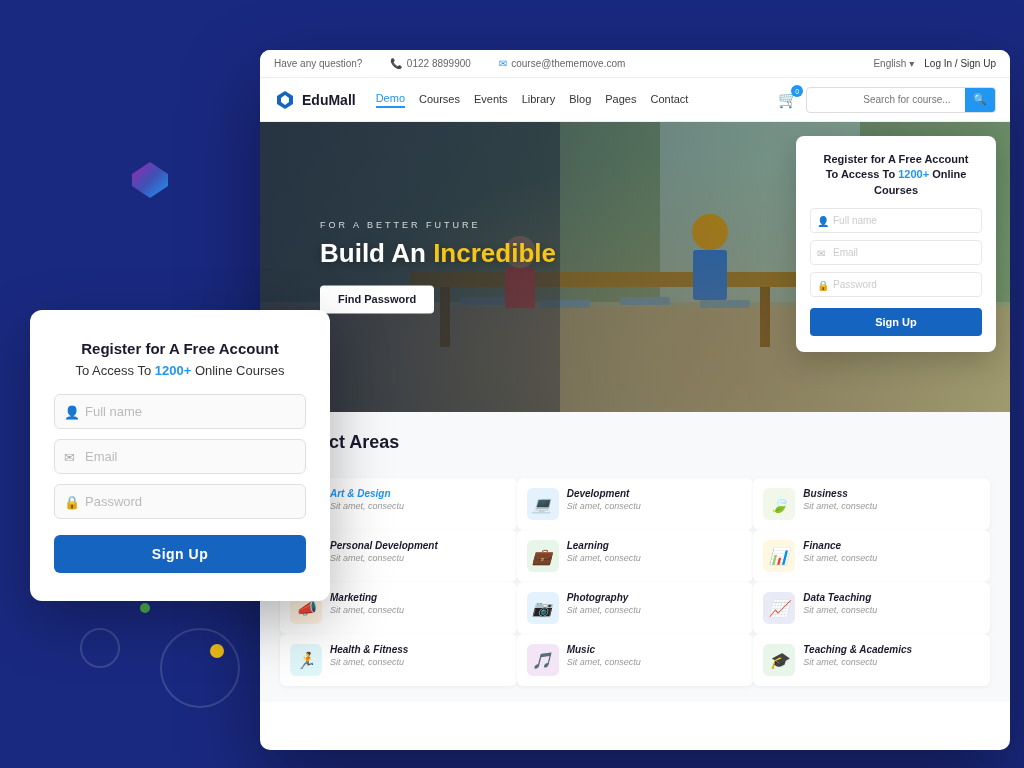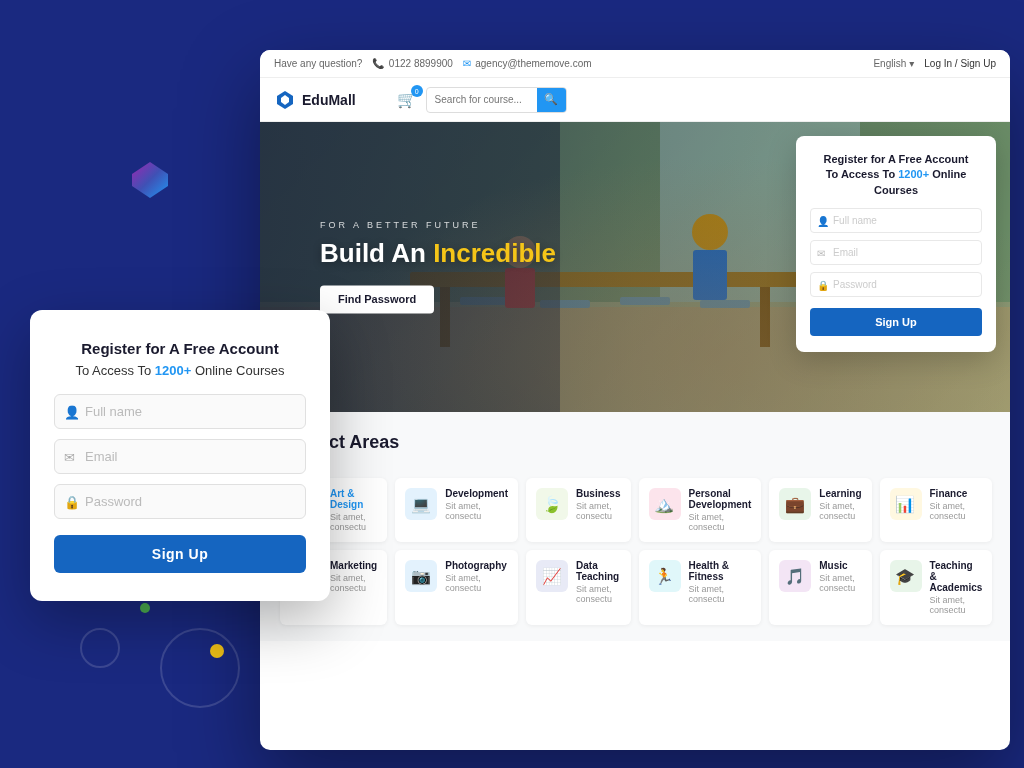--- a/index.html
+++ b/index.html
@@ -149,21 +149,21 @@
       background: #fff;
       height: 28px;
       display: flex;
       align-items: center;
       justify-content: space-between;
       padding: 0 14px;
       border-bottom: 1px solid #eee;
       font-size: 10px;
       color: #666;
     }
-    .topbar-left { display: flex; align-items: flex-end; gap: 10px; }
+    .topbar-left { display: flex; align-items: flex-end; gap: 28px; }
     .topbar-left span { display: flex; align-items: center; gap: 4px; }
     .topbar-left .icon-phone { color: #2196f3; }
     .topbar-left .icon-email { color: #2196f3; }
     .topbar-right { display: flex; align-items: flex-start; gap: 10px; }
     .topbar-right .lang { display: flex; align-items: center; gap: 3px; }
     .topbar-right .login { color: #333; font-weight: 500; }
 
     
     .navbar {
       background: #fff;
@@ -174,21 +174,21 @@
       gap: 18px;
       border-bottom: 1px solid #eee;
     }
     .navbar-logo {
       display: flex;
       align-items: center;
       gap: 6px;
       font-size: 14px;
       font-weight: 700;
       color: #1a1a2e;
-      margin-right: 24px;
+      margin-right: 2px;
     }
     .navbar-logo .logo-icon {
       width: 22px;
       height: 22px;
     }
     .nav-links { display: flex; align-items: center; gap: 14px; flex: 1; }
     .nav-link {
       font-size: 11px;
       color: #333;
       cursor: pointer;
@@ -223,20 +223,21 @@
       overflow: hidden;
       height: 26px;
     }
     .search-bar input {
       border: none;
       outline: none;
       font-size: 10px;
       padding: 0 8px;
       width: 110px;
       color: #999;
+      margin-left: 48px;
     }
     .search-bar button {
       background: #2196f3;
       border: none;
       color: #fff;
       padding: 0 8px;
       height: 100%;
       cursor: pointer;
       font-size: 11px;
     }
@@ -363,22 +364,22 @@
     }
     .subject-underline {
       width: 40px;
       height: 3px;
       background: #f5c518;
       border-radius: 2px;
       margin-bottom: 16px;
     }
     .subject-grid {
       display: grid;
-      grid-template-columns: repeat(6, 1fr);
-      gap: 8px;
+      grid-template-columns: repeat(3, 1fr);
+      font-style: italic;
     }
     .subject-card {
       background: #fff;
       border-radius: 6px;
       padding: 10px 10px;
       display: flex;
       align-items: flex-start;
       gap: 8px;
       box-shadow: 0 1px 4px rgba(0,0,0,0.06);
       cursor: pointer;
@@ -466,39 +467,48 @@
 
   <div class="topbar">
     <div class="topbar-left">
       <span>Have any question?</span>
       <span>
         <span class="icon-phone">📞</span>
         <span>0122 8899900</span>
       </span>
       <span>
         <span class="icon-email">✉</span>
-        <span>agency@thememove.com</span>
+        <span>course@thememove.com</span>
       </span>
     </div>
     <div class="topbar-right">
       <span class="lang">
         <span>English</span>
         <span>▾</span>
       </span>
       <span class="login">Log In / Sign Up</span>
     </div>
   </div>
 
   <div class="navbar">
     <div class="navbar-logo">
       <svg class="logo-icon" viewBox="0 0 22 22">
         <path d="M11 2L3 7v8l8 5 8-5V7L11 2z" fill="#1565c0"></path>
         <path d="M11 6L7 9v4l4 3 4-3V9L11 6z" fill="#fff"></path>
       </svg>
       <span>EduMall</span>
+    </div>
+    <div class="nav-links">
+      <a class="nav-link active">Demo</a>
+      <a class="nav-link">Courses</a>
+      <a class="nav-link">Events</a>
+      <a class="nav-link">Library</a>
+      <a class="nav-link">Blog</a>
+      <a class="nav-link">Pages</a>
+      <a class="nav-link">Contact</a>
     </div>
     <div class="nav-right">
       <div class="cart-icon">
         🛒
         <span class="cart-badge">0</span>
       </div>
       <div class="search-bar">
         <input type="text" placeholder="Search for course..." style="">
         <button>🔍</button>
       </div>

